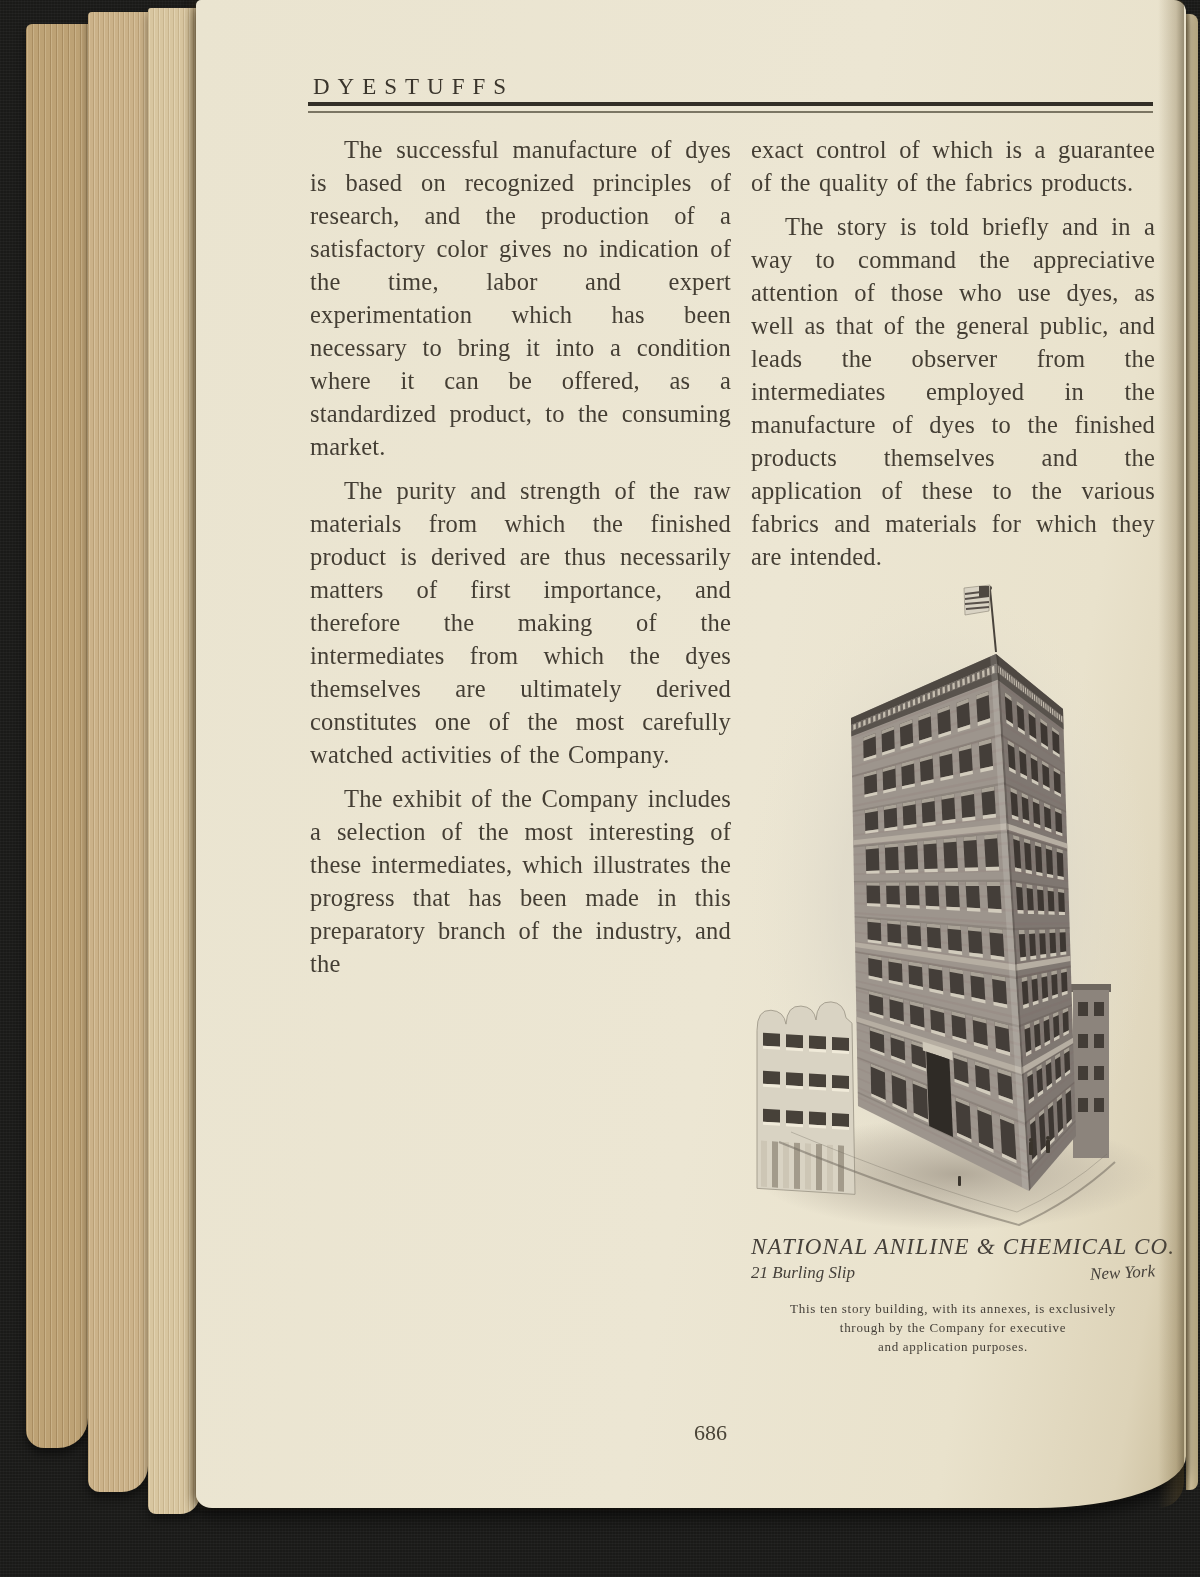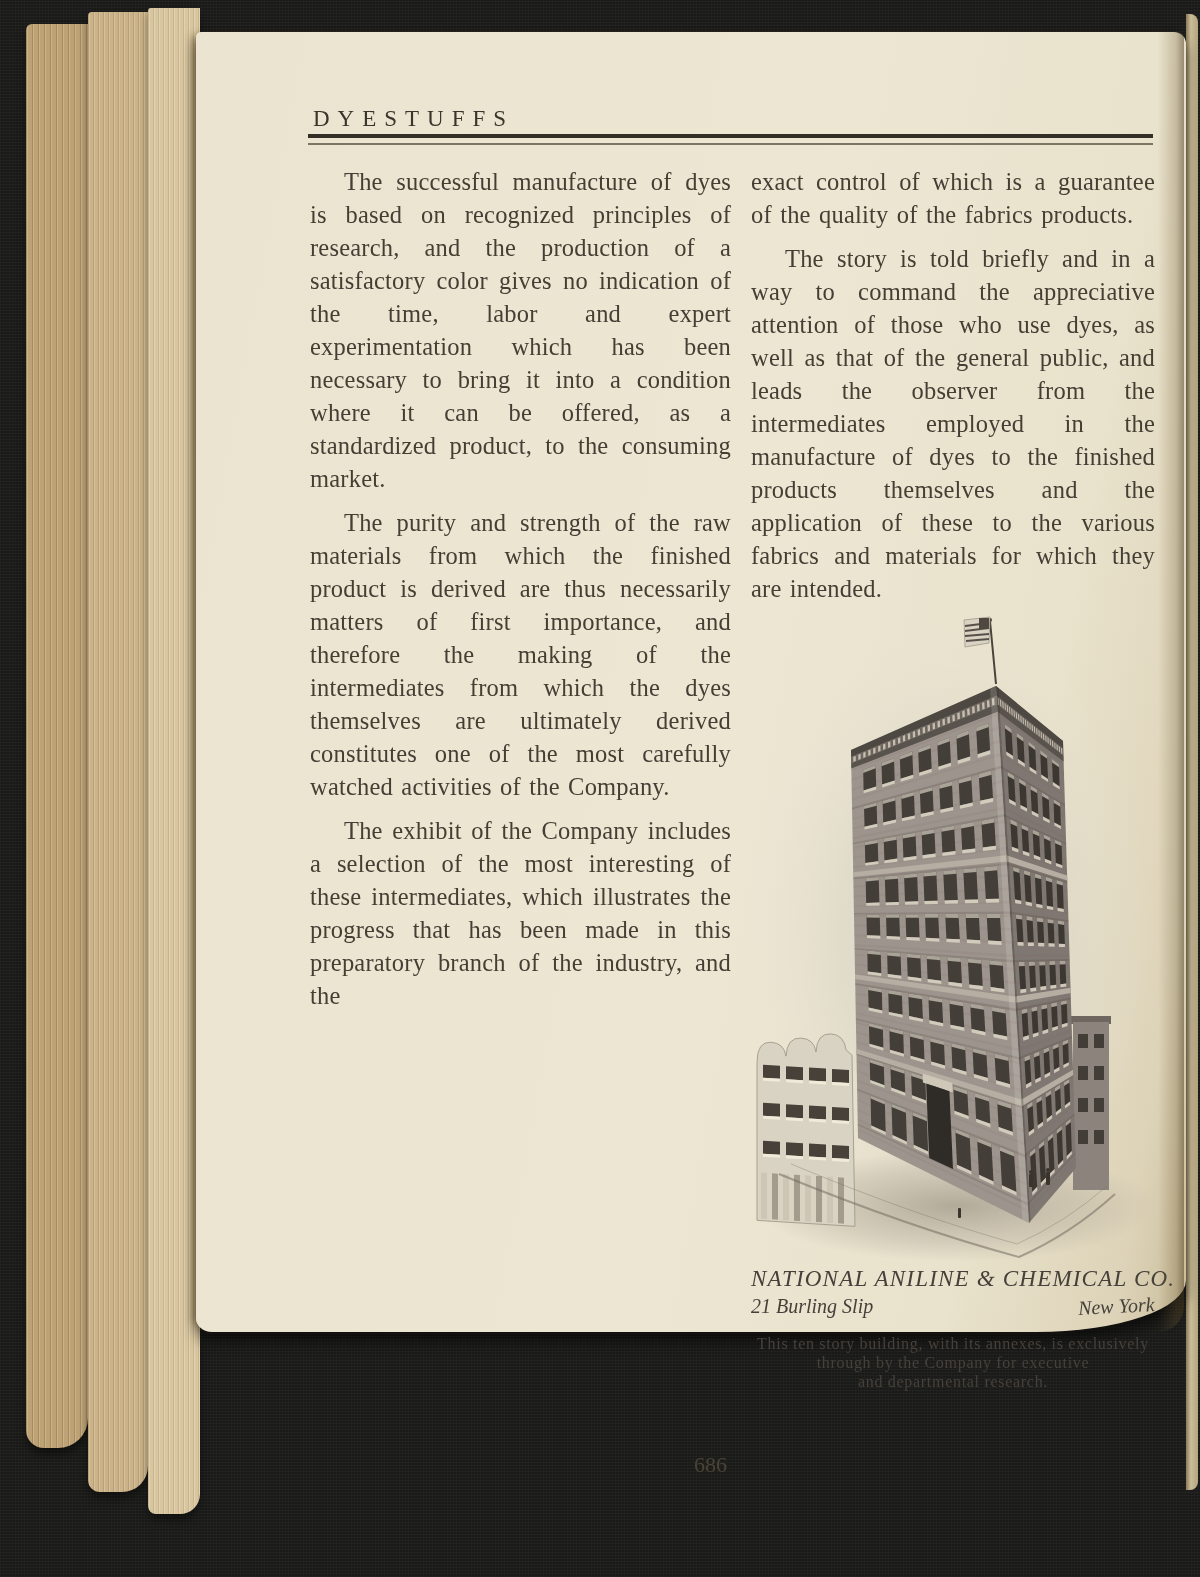--- a/index.html
+++ b/index.html
@@ -32,21 +32,21 @@
     background-image:repeating-linear-gradient(90deg, rgba(110,80,35,.15) 0 1px, rgba(255,250,234,.22) 1px 2px, transparent 2px 5px);
     border-radius:3px 0 20px 8px;
     box-shadow:0 6px 10px rgba(0,0,0,.4);
   }
   .right-page-edge{
     position:absolute;left:1186px;top:14px;width:12px;height:1476px;
     background:linear-gradient(90deg,#8a7a58,#cbbd99 40%,#b4a57f);
     border-radius:0 8px 8px 0;
   }
   .page{
-    position:absolute;left:196px;top:32px;width:990px;height:1300px;
+    position:absolute;left:196px;top:0;width:990px;height:1508px;
     background:linear-gradient(100deg,#eae4d0 0%,#ece6d3 55%,#e9e2cc 80%,#ddd3b8 94%,#c9bc9a 100%);
     border-radius:5px 12px 150px 16px / 5px 12px 52px 14px;
     box-shadow:-7px 0 9px -4px rgba(60,40,10,.55), 0 10px 14px rgba(0,0,0,.5);
   }
   .page::after{ 
     content:"";position:absolute;right:2px;top:0;width:26px;height:100%;
     background:linear-gradient(90deg, rgba(120,100,60,0) 0%, rgba(110,90,50,.28) 70%, rgba(70,55,25,.5) 100%);
     border-radius:0 12px 52px 0;
     pointer-events:none;
   }
@@ -70,24 +70,24 @@
   .para.indent{text-indent:34px;}
   .figure{width:404px;height:650px;margin-top:4px;position:relative;}
   .figure svg{display:block;}
   .caption{width:404px;color:#45403a;}
   .cap-company{
     font-style:italic;font-size:23px;letter-spacing:1.2px;text-align:center;white-space:nowrap;
   }
   .cap-inc{font-style:italic;font-size:20px;text-align:center;margin-top:1px;}
   .cap-addr{
     display:flex;justify-content:space-between;align-items:flex-start;
-    font-style:italic;font-size:20px;margin-top:3px;
+    font-style:italic;font-size:17px;margin-top:3px;
   }
   .cap-city{display:inline-block;transform:rotate(-3deg);}
-  .cap-note{margin-top:16px;text-align:center;font-size:16px;line-height:19px;letter-spacing:.7px;color:#46413a;}
+  .cap-note{margin-top:16px;text-align:center;font-size:13px;line-height:19px;letter-spacing:.7px;color:#46413a;}
   .cap-note span{display:block;}
   .folio{
     position:absolute;left:498px;top:1420px;width:72px;
     text-align:left;font-size:22px;color:#4a4437;
   }
 </style>
 </head>
 <body>
 
 <div class="edge-strip strip-a"></div>
@@ -744,20 +744,20 @@
 
       <div class="caption">
         <div class="cap-company">NATIONAL ANILINE &amp; CHEMICAL CO.</div>
         <div class="cap-addr">
           <span>21 Burling Slip</span>
           <span class="cap-city">New York</span>
         </div>
         <div class="cap-note">
           <span>This ten story building, with its annexes, is exclusively</span>
           <span>through by the Company for executive</span>
-          <span>and departmental research.</span>
+          <span>and application purposes.</span>
         </div>
       </div>
     </div>
   </div>
 
   <div class="folio">686</div>
 </div>
 
 </body></html>

